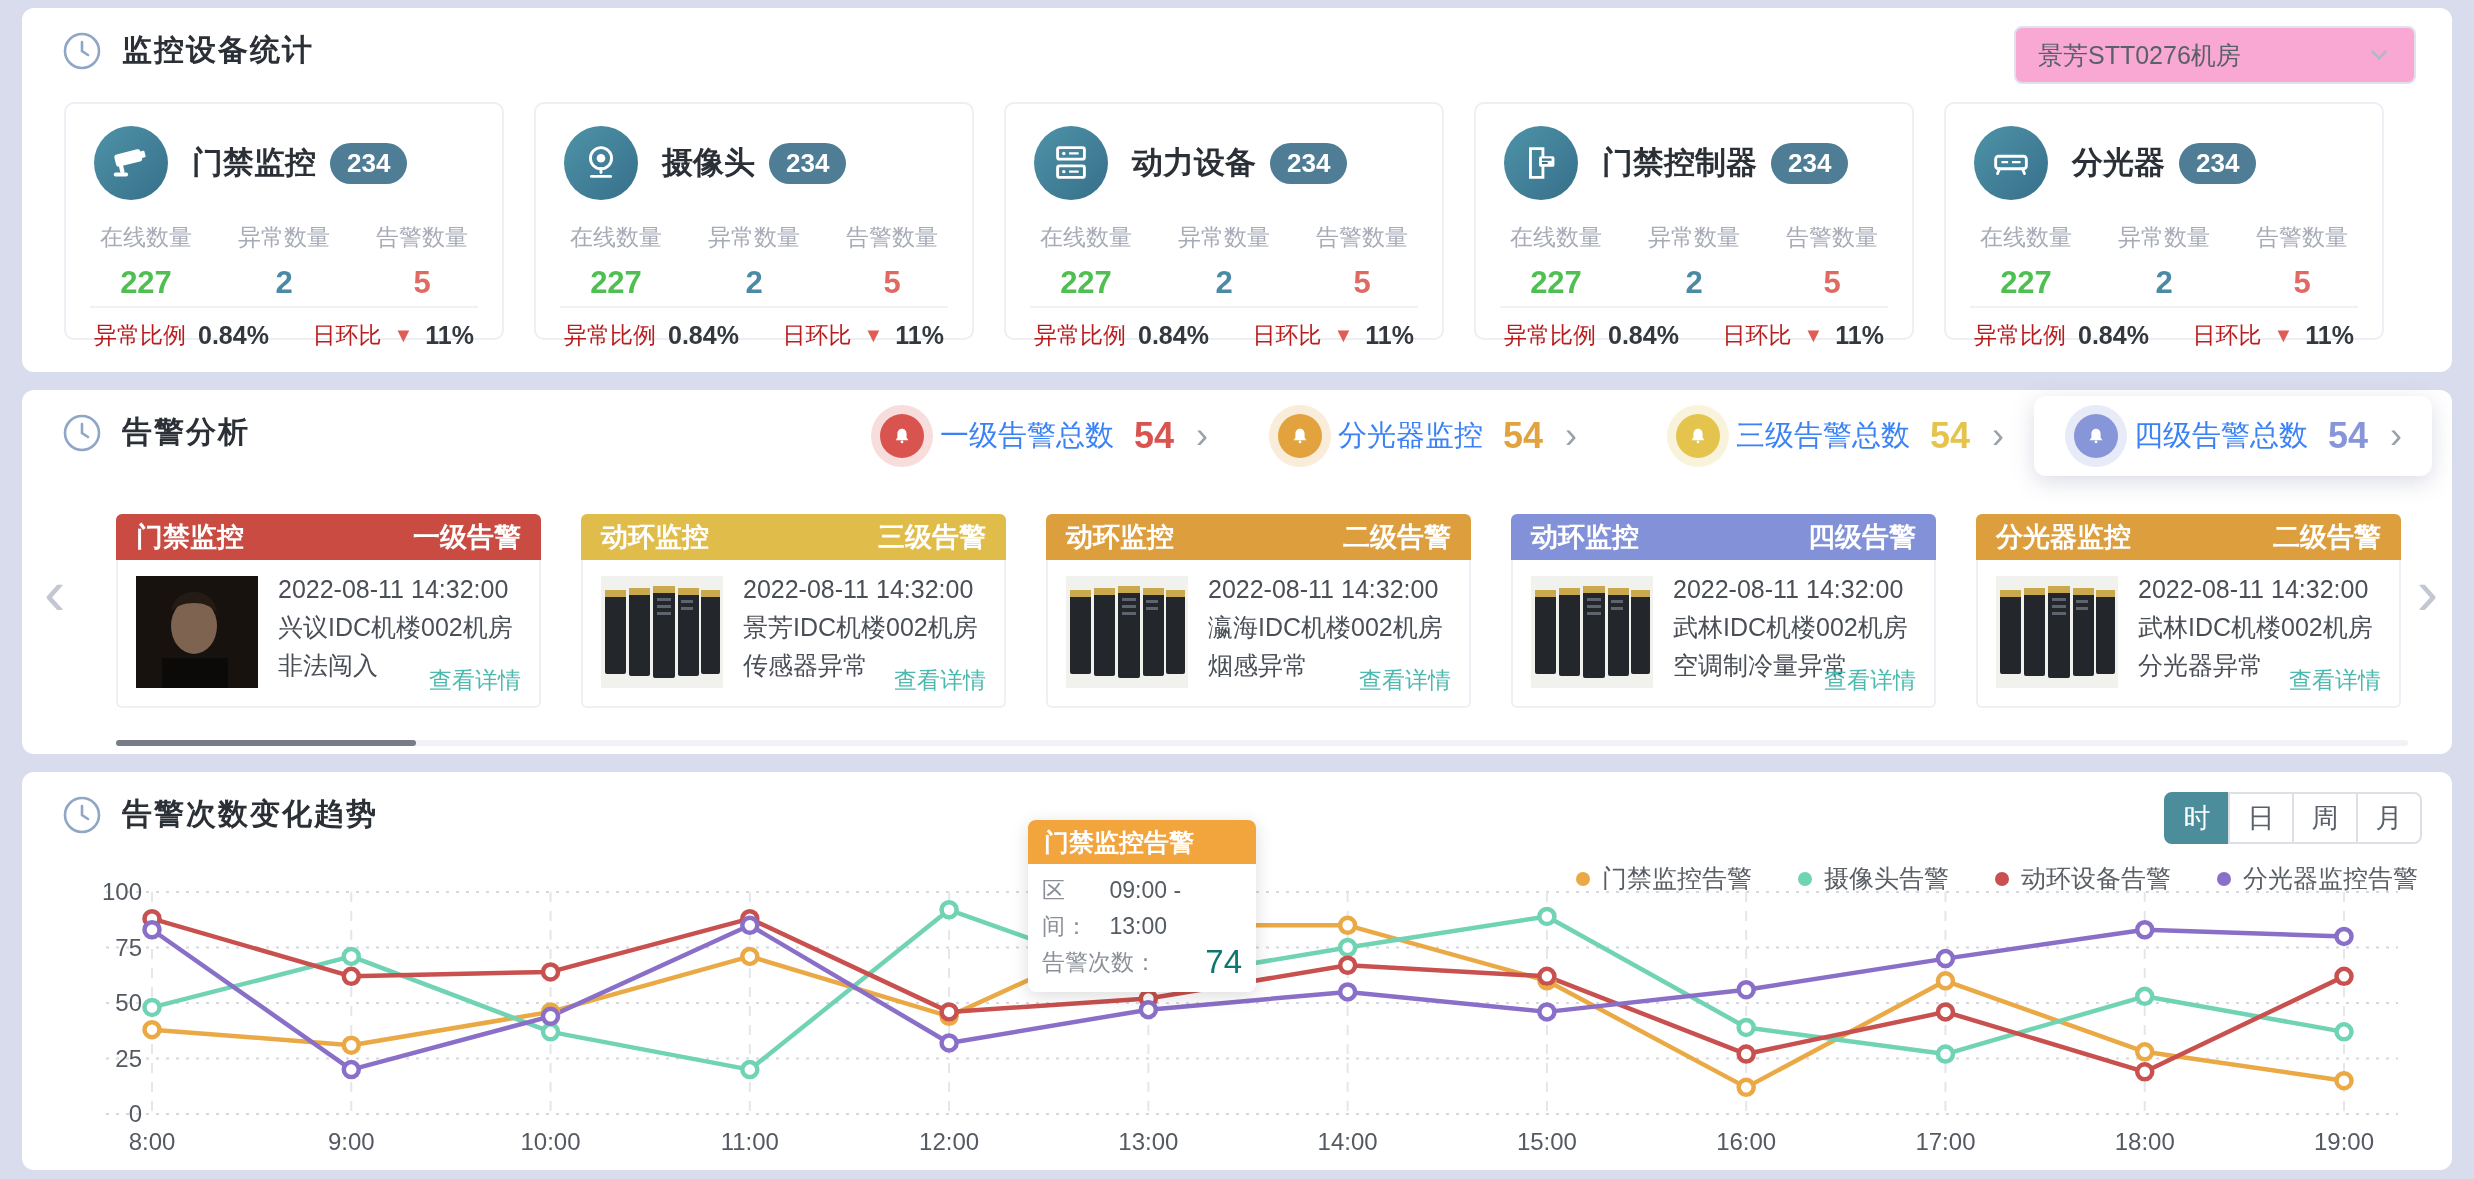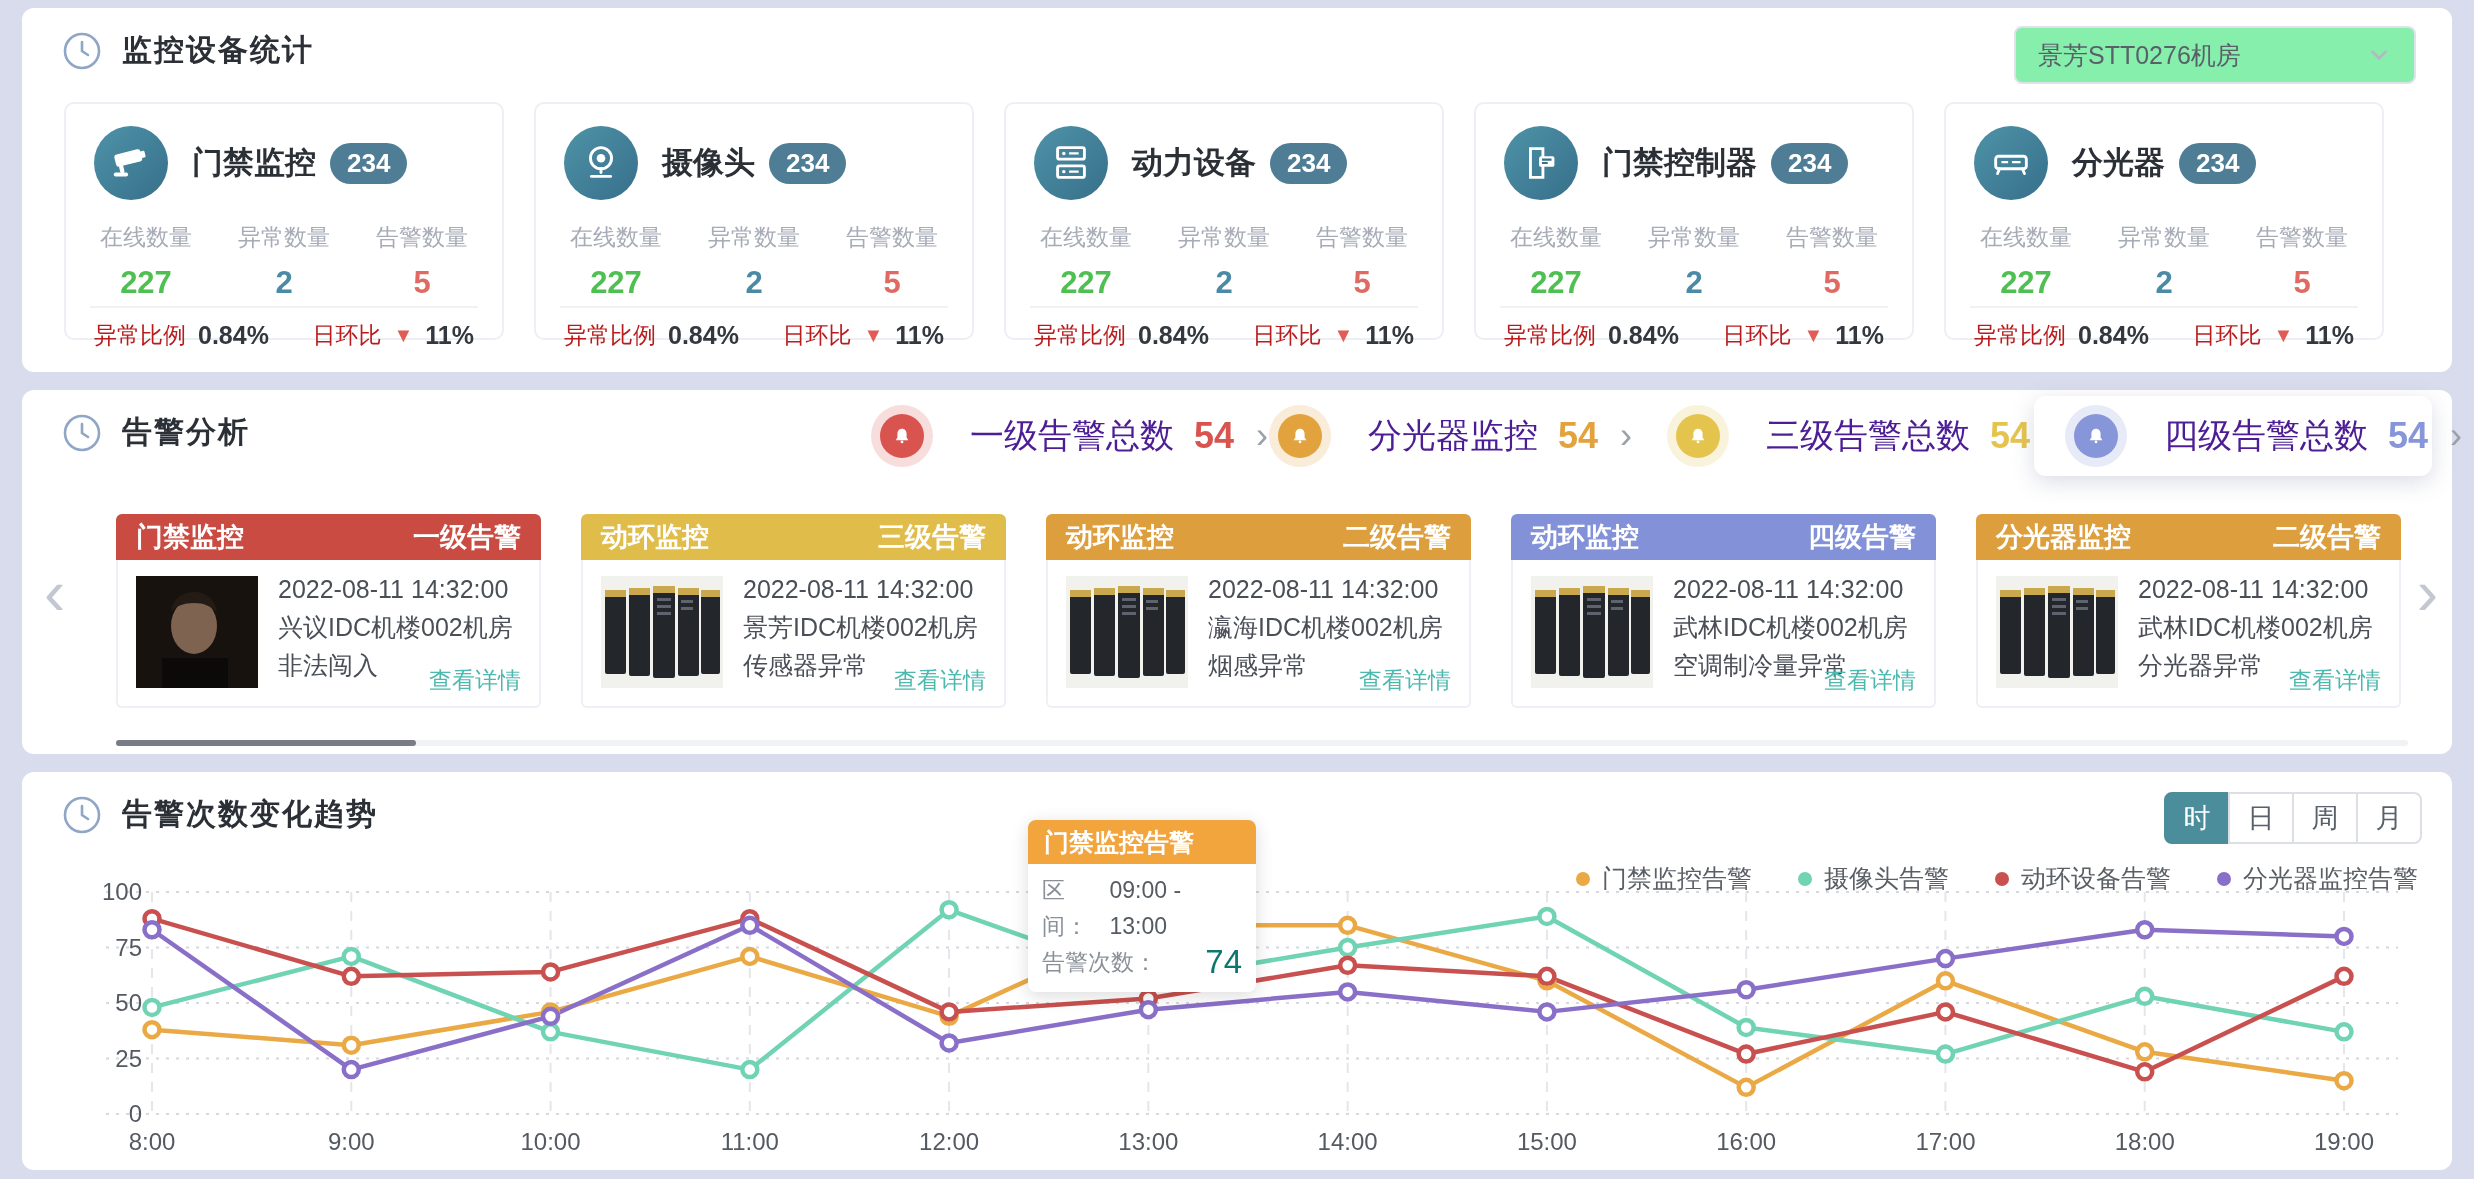--- a/index.html
+++ b/index.html
@@ -5,21 +5,21 @@
   html,body{margin:0;padding:0}
   body{width:2474px;height:1179px;background:#d9dcec;font-family:"Liberation Sans",sans-serif;position:relative;overflow:hidden;color:#333}
   .panel{position:absolute;left:22px;width:2430px;background:#fff;border-radius:12px}
   #panel-devices{top:8px;height:364px}
   #panel-alarms{top:390px;height:364px}
   #panel-trend{top:772px;height:398px}
   .panel-header{position:absolute;left:40px;top:22px;display:flex;align-items:center;gap:20px}
   .panel-title{font-size:30px;font-weight:bold;color:#2b2f36;letter-spacing:2px}
   .clock{width:40px;height:40px}
   
-  .room-select{position:absolute;right:36px;top:18px;width:402px;height:58px;border:2px solid #dfe2ea;border-radius:8px;display:flex;align-items:center;justify-content:space-between;padding:0 22px;font-size:25px;color:#5a6069;background:#86efac;box-sizing:border-box;cursor:pointer}
+  .room-select{position:absolute;right:36px;top:18px;width:402px;height:58px;border:2px solid #dfe2ea;border-radius:8px;display:flex;align-items:center;justify-content:space-between;padding:0 22px;font-size:25px;color:#5a6069;background:#f9a8d4;box-sizing:border-box;cursor:pointer}
   
   .stat-cards{position:absolute;left:42px;top:94px;display:flex;gap:30px}
   .stat-card{width:440px;height:238px;border:2px solid #edeff5;border-radius:10px;background:#fff;position:relative;box-sizing:border-box}
   .stat-head{position:absolute;left:28px;top:22px;display:flex;align-items:center}
   .stat-icon{width:74px;height:74px;border-radius:50%;background:linear-gradient(135deg,#4e93a8,#376f8a);display:flex;align-items:center;justify-content:center;flex:none}
   .stat-icon svg{width:46px;height:46px}
   .stat-name{margin-left:24px;font-size:31px;font-weight:bold;color:#2b2f36;white-space:nowrap}
   .stat-badge{margin-left:14px;background:#4e7d95;color:#fff;font-size:26px;font-weight:bold;padding:5px 17px;border-radius:24px}
   .stat-metrics{position:absolute;left:0;top:118px;width:100%;display:flex;justify-content:space-between;padding:0 34px;box-sizing:border-box;text-align:center}
   .metric-label{font-size:23px;color:#a6abb6}
@@ -30,21 +30,21 @@
   .foot-group{display:flex;align-items:center;gap:12px}
   .foot-label{font-size:23px;color:#b91c1c}
   .foot-value{font-size:25px;font-weight:bold;color:#33373e}
   .tri-down{font-size:20px;color:#e05c55}
   
   .levels{position:absolute;right:20px;top:6px;display:flex}
   .level-item{width:398px;height:80px;display:flex;align-items:center;padding-left:30px;box-sizing:border-box;cursor:pointer}
   .level-item.hl{background:#fff;border-radius:12px;box-shadow:0 6px 22px rgba(110,120,150,.25)}
   .level-icon{width:44px;height:44px;border-radius:50%;display:flex;align-items:center;justify-content:center;margin-left:10px;flex:none}
   .level-icon svg{width:22px;height:22px}
-  .level-label{margin-left:46px;font-size:34px;color:#4c1d95;white-space:nowrap}
+  .level-label{margin-left:16px;font-size:29px;color:#3b82f6;white-space:nowrap}
   .level-value{margin-left:20px;font-size:36px;font-weight:bold}
   .level-arrow{margin-left:22px;font-size:36px;color:#9ba1ab;line-height:1}
   
   .alert-cards{position:absolute;left:94px;top:124px;display:flex;gap:40px}
   .alert-card{width:425px;flex:none}
   .alert-head{height:46px;border-radius:6px 6px 0 0;display:flex;align-items:center;justify-content:space-between;padding:0 20px;color:#fff;font-size:27px;font-weight:bold}
   .alert-body{height:148px;border:2px solid #eef0f5;border-top:none;border-radius:0 0 6px 6px;background:#fff;position:relative;box-sizing:border-box}
   .alert-photo{position:absolute;left:18px;top:16px;width:122px;height:112px}
   .alert-photo svg{width:100%;height:100%}
   .alert-lines{position:absolute;left:160px;top:10px;font-size:25px;color:#4a4f57;line-height:38px}

